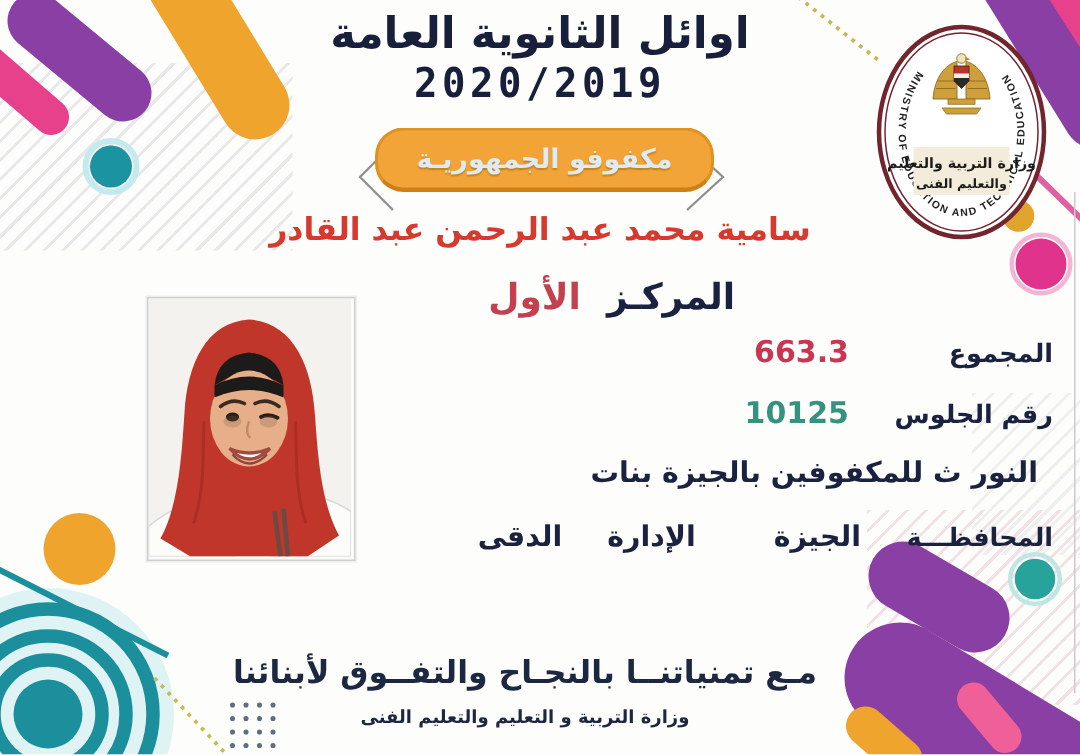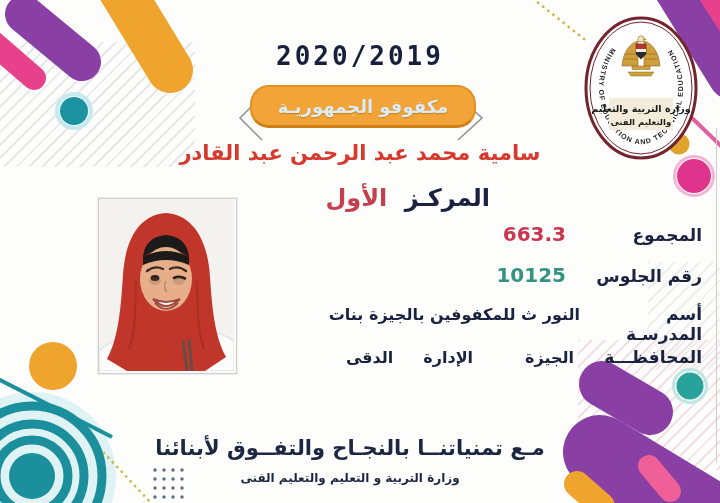--- a/index.html
+++ b/index.html
@@ -26,21 +26,21 @@
   .name{left:130px;top:141px;width:460px;text-align:center;direction:rtl;
         font-size:21px;font-weight:bold;color:#d63a2e;}
   .rank{left:270px;top:184px;width:220px;direction:rtl;
         font-size:24px;font-weight:bold;color:#1a2240;}
   .rank .v{color:#c5404f;margin-right:9px;}
   .photo-frame{left:98px;top:198px;width:137px;height:174px;background:#fbfbfa;
         border:1px solid #cfcfcf;box-shadow:0 0 0 1px #eee;}
   .frow{position:absolute;right:18px;left:60px;display:flex;direction:rtl;
         align-items:baseline;color:#1a2240;font-weight:bold;}
   .flabel{width:112px;font-size:17px;flex:none;}
-  .fval{font-size:16px;}
+  .fval{font-size:19px;}
   .row-total{top:222px;}  .row-total .fval{color:#c93652;font-size:20px;margin-right:24px;}
   .row-seat{top:263px;}   .row-seat .fval{color:#35927f;font-size:20px;margin-right:24px;}
   .row-school{top:304px;} .row-school .fval{margin-right:10px;}
   .row-gov{top:347px;}
   .row-gov .g1{margin-right:16px;} .row-gov .l2{margin-right:52px;}
   .row-gov .g2{margin-right:30px;}
   .wish{left:150px;top:436px;width:400px;text-align:center;direction:rtl;
         font-size:21px;font-weight:bold;color:#1c2742;}
   .ministry{left:150px;top:471px;width:400px;text-align:center;direction:rtl;
         font-size:12px;font-weight:bold;color:#1c2742;}
@@ -134,20 +134,21 @@
       <rect x="-5" y="1" width="10" height="3" fill="#f5f0e6"></rect>
       <path d="M-5,4 h10 v2 l-5,5 l-5,-5 Z" fill="#2b2b2b"></path>
       <rect x="-9" y="18" width="18" height="3.5" fill="#cf9f3c" stroke="#8a6b20" stroke-width="0.5"></rect>
       <path d="M-13,24 L13,24 L10,28 L-10,28 Z" fill="#caa23a" stroke="#8a6b20" stroke-width="0.5"></path>
     </g>
     <rect x="26" y="82" width="64" height="32" fill="#f4ecda"></rect>
     <text x="58" y="96" text-anchor="middle" font-size="9.5" font-weight="bold" fill="#1b1b1b" direction="rtl">وزارة التربية والتعليم</text>
     <text x="58" y="109" text-anchor="middle" font-size="8.5" font-weight="bold" fill="#1b1b1b" direction="rtl">والتعليم الفنى</text>
   </svg>
 
+  <div class="abs title" dir="rtl">اوائل الثانوية العامة</div>
   <div class="abs year">2020/2019</div>
   <div class="abs name">سامية محمد عبد الرحمن عبد القادر</div>
 
   <div class="abs banner">مكفوفو الجمهوريـة</div>
   <div class="abs rank">
     <span>المركـز</span>
     <span class="v">الأول</span>
   </div>
 
   <div class="abs photo-frame">
@@ -176,21 +177,20 @@
 
   <div class="frow row-total">
     <span class="flabel">المجموع</span>
     <span class="fval">663.3</span>
   </div>
   <div class="frow row-seat">
     <span class="flabel">رقم الجلوس</span>
     <span class="fval">10125</span>
   </div>
   <div class="frow row-school">
-    <span class="flabel">أسم المدرسـة</span>
     <span class="fval">النور ث للمكفوفين بالجيزة بنات</span>
   </div>
   <div class="frow row-gov">
     <span class="flabel">المحافظـــة</span>
     <span class="fval g1">الجيزة</span>
     <span class="fval l2">الإدارة</span>
     <span class="fval g2">الدقى</span>
   </div>
 
   <div class="abs wish">مـع تمنياتنــا بالنجـاح والتفــوق لأبنائنا</div>

